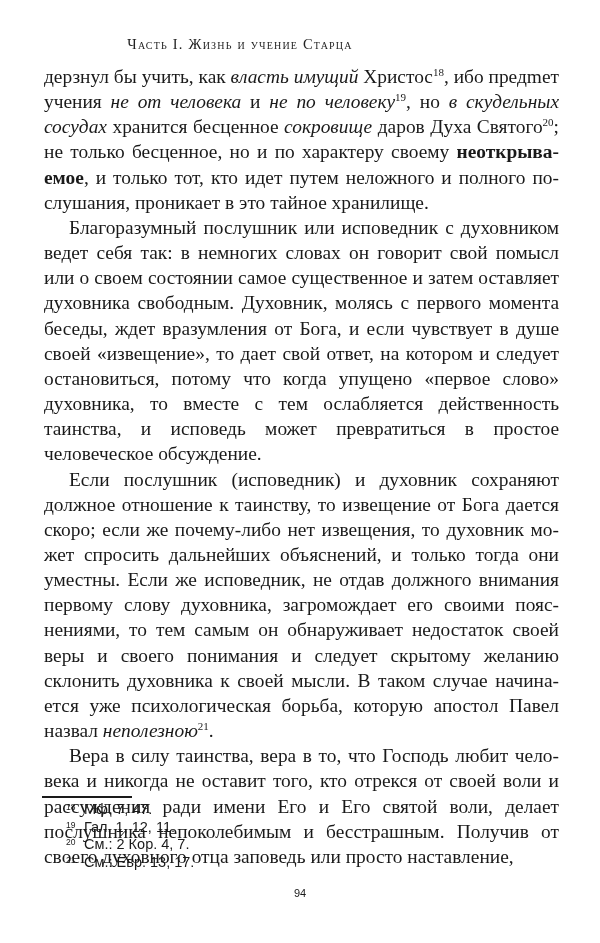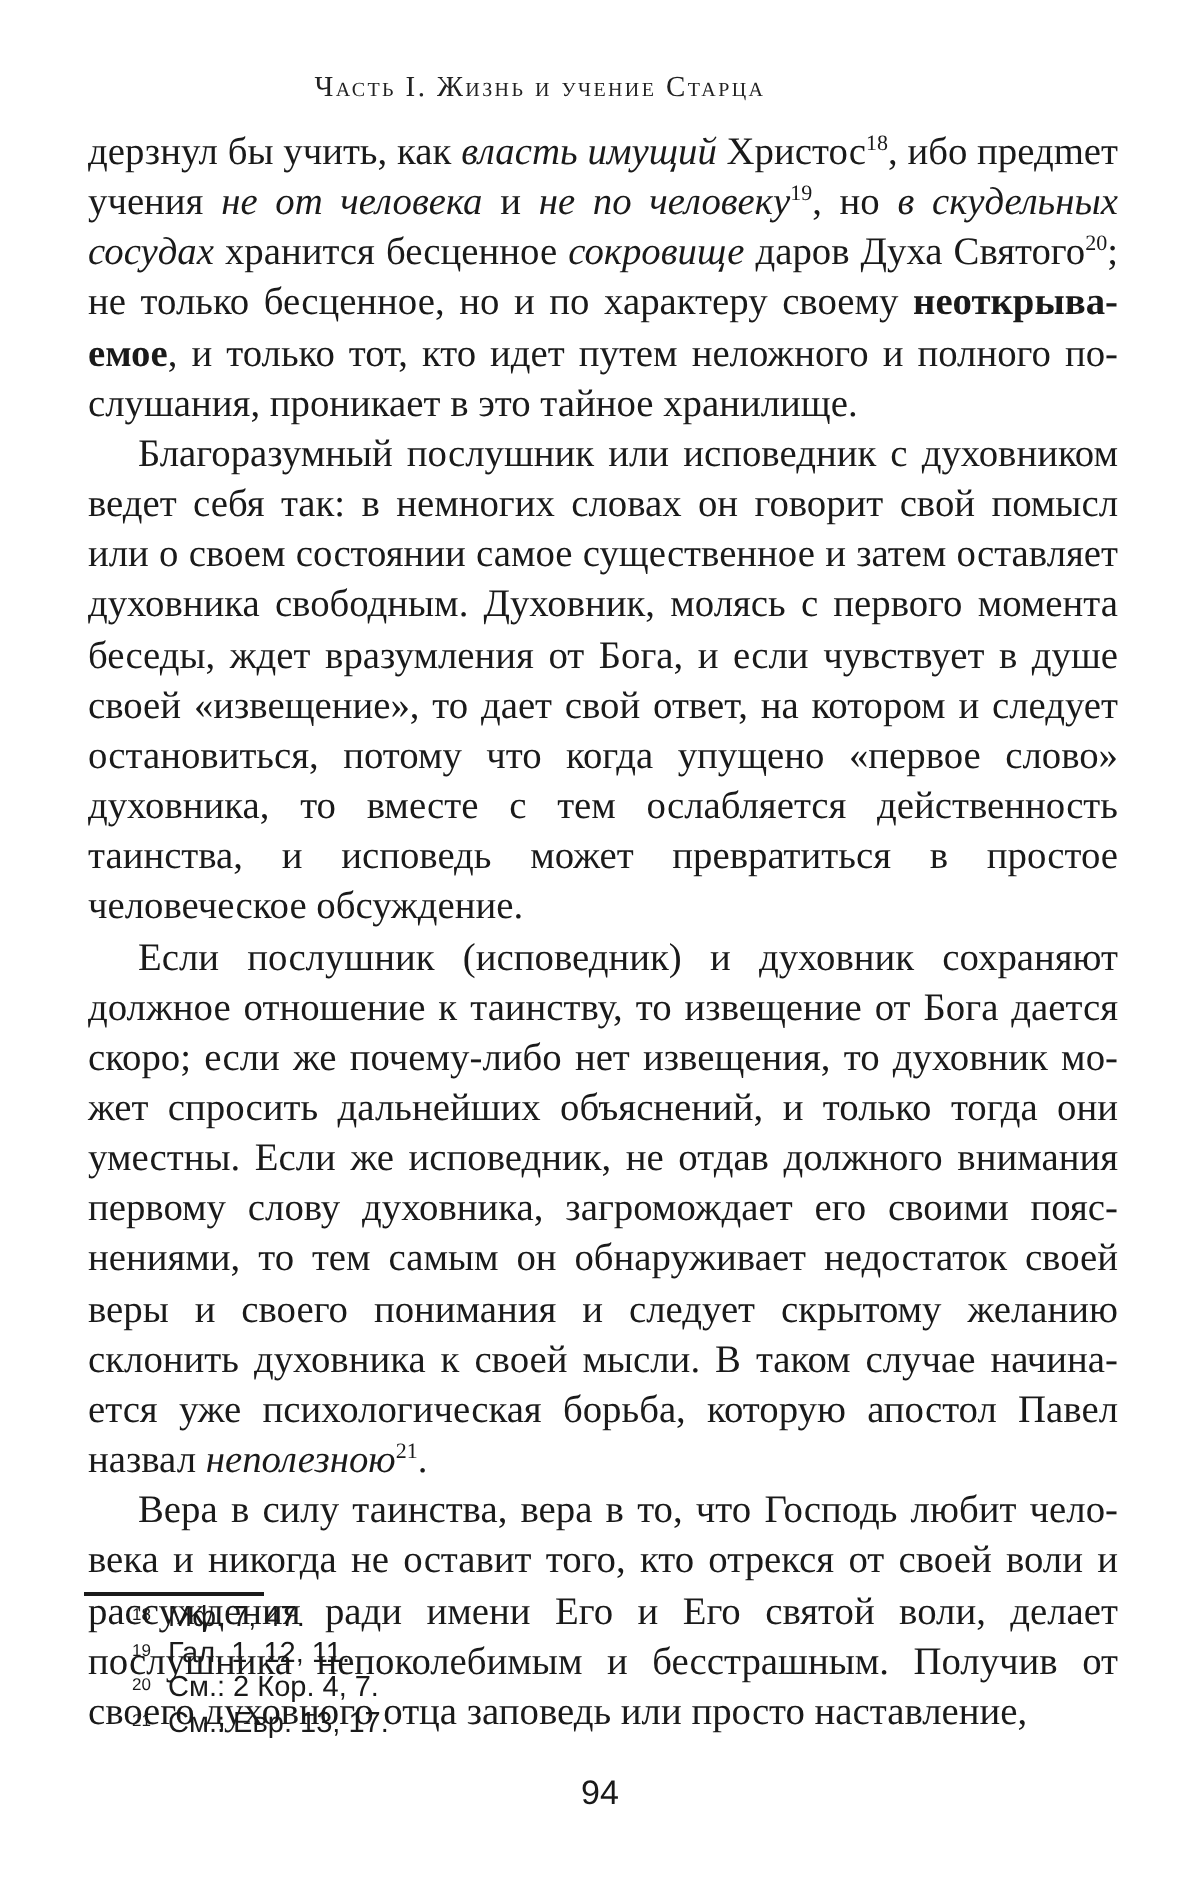--- a/index.html
+++ b/index.html
@@ -1,28 +1,28 @@
 <!DOCTYPE html>
 <html><head>
 <meta charset="utf-8">
 <style>
   html, body { margin: 0; padding: 0; background: #ffffff; }
   body { width: 600px; height: 943px; position: relative; overflow: hidden; color: #1a1a1a; font-family: "Liberation Serif", "DejaVu Serif", serif; }
-  .running-head { position: absolute; top: 36px; left: 0; width: 480px; text-align: center; font-size: 14.5px; letter-spacing: 1.2px; font-variant: small-caps; color: #222; padding-left: 30px; }
+  .running-head { position: absolute; top: 36px; left: 0; width: 480px; text-align: center; font-size: 14.5px; letter-spacing: 1.2px; font-variant: small-caps; color: #222; }
   .body-text { position: absolute; top: 64px; left: 44px; width: 515px; font-size: 19.4px; line-height: 25.15px; text-align: justify; hyphens: manual; }
   .body-text p { margin: 0; }
   .body-text p.indent { text-indent: 25px; }
   i { }
   b { font-weight: bold; }
   sup { font-size: 11px; line-height: 0; vertical-align: 7px; }
   .fn-rule { position: absolute; top: 796px; left: 42px; width: 90px; height: 2px; background: #1a1a1a; }
   .footnotes { position: absolute; top: 801px; left: 66px; font-size: 14.5px; line-height: 17.6px; font-family: "Liberation Sans", sans-serif; }
   .fn { display: flex; }
   .fn-num { width: 18px; font-size: 8.5px; vertical-align: top; line-height: 13px; }
-  .page-number { position: absolute; top: 887px; left: 0; width: 600px; text-align: center; font-size: 17px; font-family: "Liberation Sans", sans-serif; }
+  .page-number { position: absolute; top: 887px; left: 0; width: 600px; text-align: center; font-size: 11px; font-family: "Liberation Sans", sans-serif; }
 </style>
 </head>
 <body>
 
 <div class="running-head">Часть I. Жизнь и учение Старца</div>
 
 <div class="body-text">
   <p><span>дерзнул бы учить, как </span><i>власть имущий</i><span> Христос</span><sup>18</sup><span>, ибо пред­mет учения </span><i>не от человека</i><span> и </span><i>не по человеку</i><sup>19</sup><span>, но </span><i>в скудельных сосудах</i><span> хранится бесценное </span><i>сокровище</i><span> даров Духа Святого</span><sup>20</sup><span>; не только бесценное, но и по характеру своему </span><b>неоткрыва­емое</b><span>, и только тот, кто идет путем неложного и полного по­слушания, проникает в это тайное хранилище.</span></p>
   <p class="indent"><span>Благоразумный послушник или исповедник с духовником ведет себя так: в немногих словах он говорит свой помысл или о своем состоянии самое существенное и затем остав­ляет духовника свободным. Духовник, молясь с первого мо­мента беседы, ждет вразумления от Бога, и если чувствует в душе своей «извещение», то дает свой ответ, на котором и следует остановиться, потому что когда упущено «первое слово» духовника, то вместе с тем ослабляется действен­ность таинства, и исповедь может превратиться в простое человеческое обсуждение.</span></p>
   <p class="indent"><span>Если послушник (исповедник) и духовник сохраняют должное отношение к таинству, то извещение от Бога дается скоро; если же почему-либо нет извещения, то духовник мо­жет спросить дальнейших объяснений, и только тогда они уместны. Если же исповедник, не отдав должного внимания первому слову духовника, загромождает его своими пояс­нениями, то тем самым он обнаруживает недостаток своей веры и своего понимания и следует скрытому желанию склонить духовника к своей мысли. В таком случае начина­ется уже психологическая борьба, которую апостол Павел назвал </span><i>неполезною</i><sup>21</sup><span>.</span></p>

